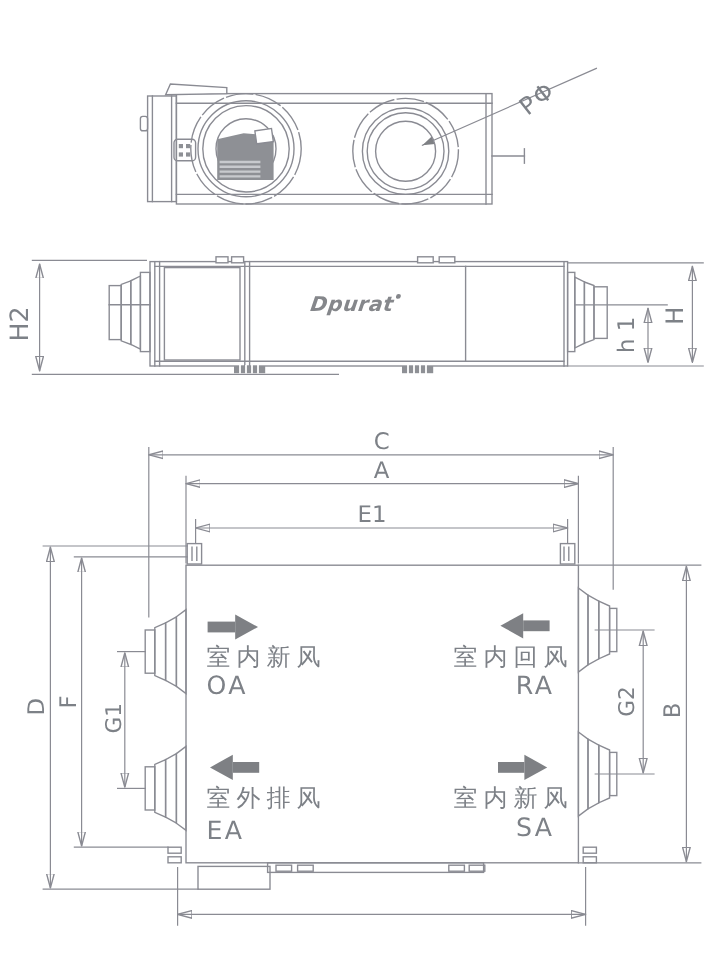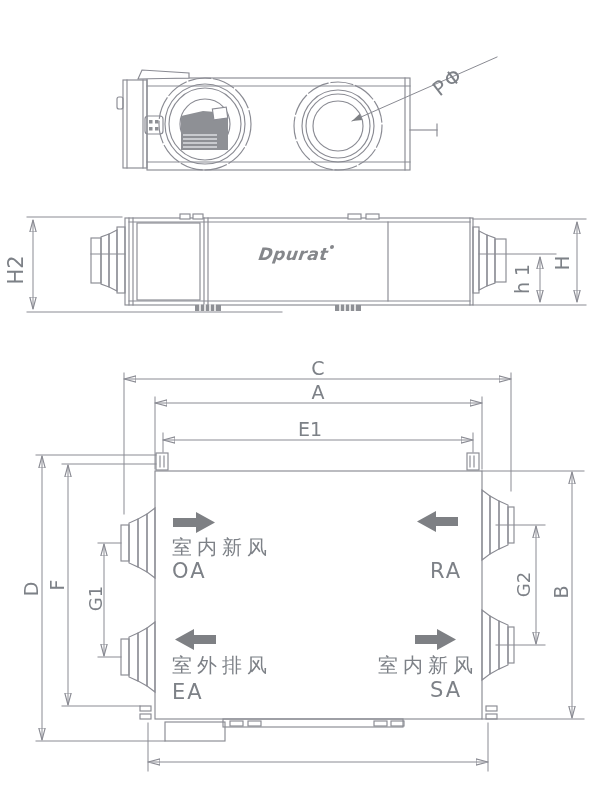--- a/index.html
+++ b/index.html
@@ -244,20 +244,21 @@
 
   <div class="lbl rot" style="left:9px;top:578px;width:44px;font-size:19px;">D</div>
   <div class="lbl rot" style="left:35px;top:574px;width:44px;font-size:19px;">F</div>
   <div class="lbl rot" style="left:73px;top:588px;width:44px;font-size:18px;">G1</div>
   <div class="lbl rot" style="left:501px;top:574px;width:44px;font-size:18px;">G2</div>
   <div class="lbl rot" style="left:539px;top:581px;width:44px;font-size:19px;">B</div>
 
   <div class="lbl cn" style="left:172px;top:534px;">室内新风</div>
   <div class="lbl code" style="left:172px;top:559px;">OA</div>
 
+  <div class="lbl cn right" style="left:348px;top:534px;width:130px;">室内回风</div>
   <div class="lbl code right" style="left:348px;top:559px;width:114px;">RA</div>
 
   <div class="lbl cn" style="left:172px;top:652px;">室外排风</div>
   <div class="lbl code" style="left:172px;top:680px;">EA</div>
 
   <div class="lbl code right" style="left:348px;top:678px;width:114px;">SA</div>
   <div class="lbl cn right" style="left:348px;top:652px;width:130px;">室内新风</div>
 
 </div>
 

